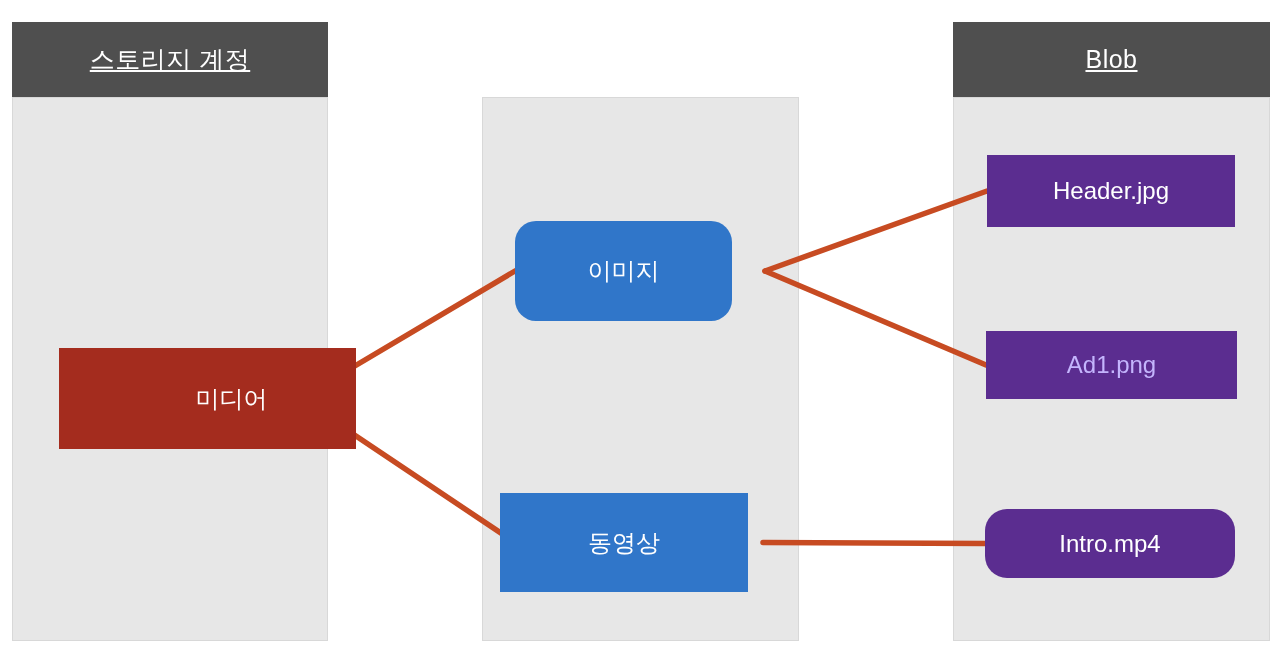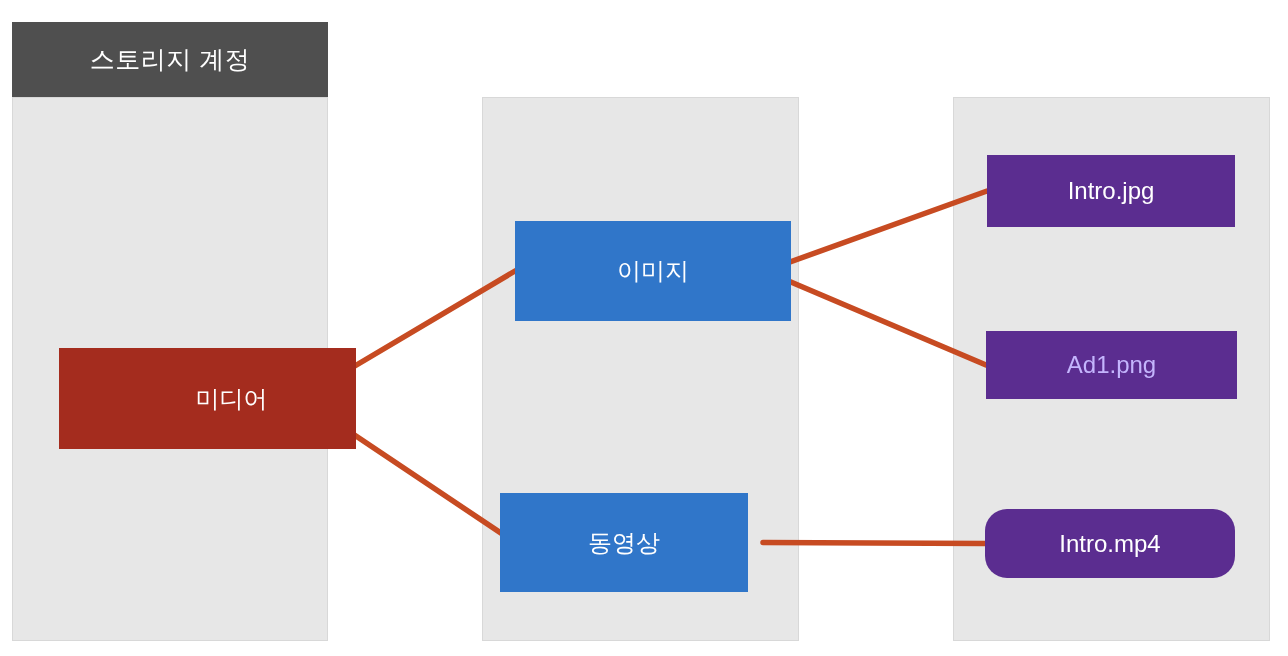--- a/index.html
+++ b/index.html
@@ -27,20 +27,21 @@
     left: 0;
     right: 0;
     height: 75px;
     background: #4F4F4F;
     color: #ffffff;
     display: flex;
     align-items: center;
     justify-content: center;
     font-size: 25px;
     letter-spacing: 0.5px;
+    text-decoration: underline;
   }
   .column-body {
     position: absolute;
     top: 75px;
     left: 0;
     right: 0;
     bottom: 0;
     background: #E7E7E7;
     border: 1px solid #D8D8D8;
     box-sizing: border-box;
@@ -57,21 +58,21 @@
   .node {
     position: absolute;
     z-index: 3;
     color: #ffffff;
     display: flex;
     align-items: center;
     justify-content: center;
     font-size: 24px;
   }
   .node-media   { left: 59px;  top: 348px; width: 249px; height: 101px; padding-left: 48px; }
-  .node-images  { left: 515px; top: 221px; width: 276px; height: 100px; }
+  .node-images  { left: 515px; top: 221px; width: 217px; height: 100px; border-radius: 21px; }
   .node-video   { left: 500px; top: 493px; width: 248px; height: 99px;  }
   .node-header  { left: 987px; top: 155px; width: 248px; height: 72px;  }
   .node-ad1     { left: 986px; top: 331px; width: 251px; height: 68px;  }
   .node-intro   { left: 985px; top: 509px; width: 250px; height: 69px;  }
   .col-storage   { left: 12px;  width: 316px; }
   .col-container { left: 482px; width: 317px; }
   .col-blob      { left: 953px; width: 317px; }
 </style>
 </head>
 <body>
@@ -83,20 +84,23 @@
       <span>스토리지 계정</span>
     </div>
     <div class="column-body" style="background: rgb(231, 231, 231); border-color: rgb(216, 216, 216);"></div>
   </div>
 
   <div class="column col-container">
     <div class="column-body" style="background: rgb(231, 231, 231); border-color: rgb(216, 216, 216);"></div>
   </div>
 
   <div class="column col-blob">
+    <div class="column-header" style="background: rgb(79, 79, 79); color: rgb(255, 255, 255);">
+      <span>Blob</span>
+    </div>
     <div class="column-body" style="background: rgb(231, 231, 231); border-color: rgb(216, 216, 216);"></div>
   </div>
 
   <svg class="edges" viewBox="0 0 1288 656">
       <line x1="300" y1="398.5" x2="515" y2="271" stroke="#C74B22" stroke-width="5.5" stroke-linecap="round"></line>
       <line x1="300" y1="398.5" x2="515" y2="542.5" stroke="#C74B22" stroke-width="5.5" stroke-linecap="round"></line>
       <line x1="765" y1="271" x2="987" y2="191" stroke="#C74B22" stroke-width="5.5" stroke-linecap="round"></line>
       <line x1="765" y1="271" x2="986" y2="365" stroke="#C74B22" stroke-width="5.5" stroke-linecap="round"></line>
       <line x1="763" y1="542.5" x2="985" y2="543.5" stroke="#C74B22" stroke-width="5.5" stroke-linecap="round"></line>
     </svg>
@@ -104,21 +108,21 @@
   <div class="node node-media" style="background: rgb(164, 44, 30); color: rgb(255, 255, 255);">
     <span>미디어</span>
   </div>
   <div class="node node-images" style="background: rgb(48, 118, 201); color: rgb(255, 255, 255);">
     <span>이미지</span>
   </div>
   <div class="node node-video" style="background: rgb(48, 118, 201); color: rgb(255, 255, 255);">
     <span>동영상</span>
   </div>
   <div class="node node-header" style="background: rgb(91, 45, 144); color: rgb(255, 255, 255);">
-    <span>Intro.jpg</span>
+    <span>Header.jpg</span>
   </div>
   <div class="node node-ad1" style="background: rgb(91, 45, 144); color: #c4b5fd;">
     <span>Ad1.png</span>
   </div>
   <div class="node node-intro" style="background: rgb(91, 45, 144); color: rgb(255, 255, 255); border-radius: 22px;">
     <span>Intro.mp4</span>
   </div>
 
 </div>
 

